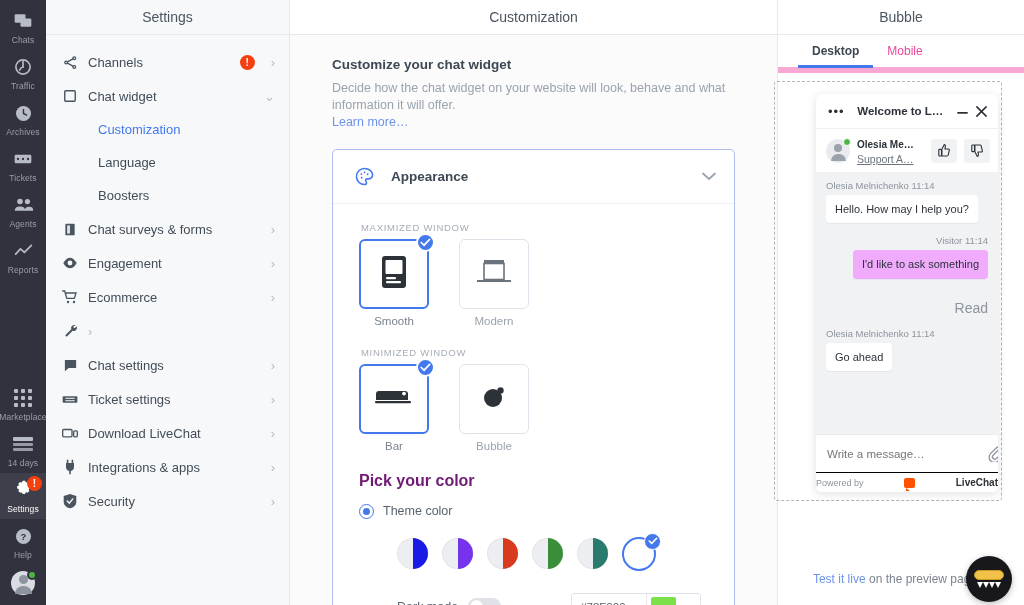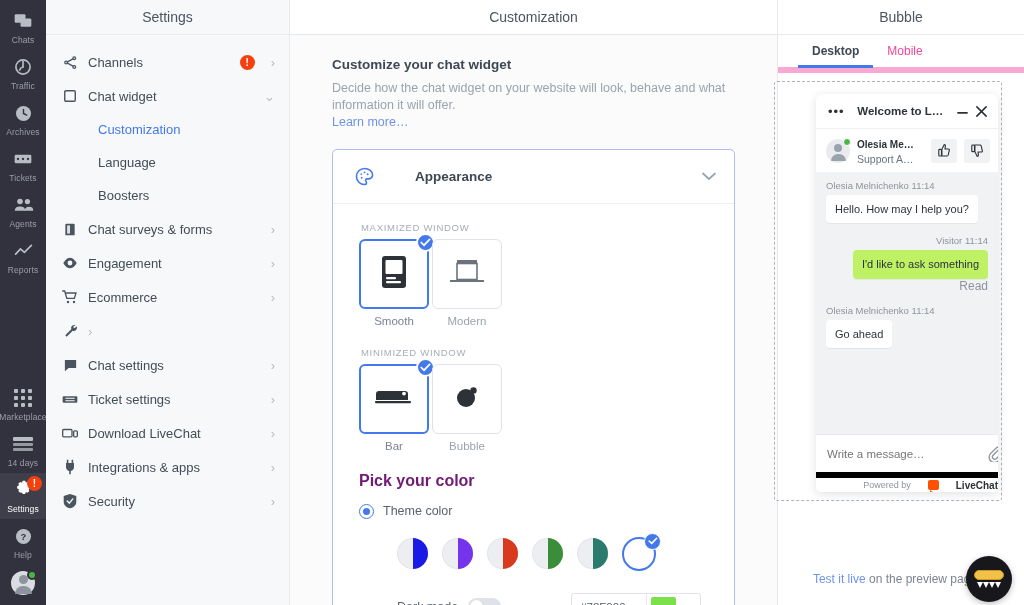--- a/index.html
+++ b/index.html
@@ -160,40 +160,39 @@
     background: #ffffff;
     border: 1px solid #aebef0;
     border-radius: 5px;
   }
   .card-head {
     height: 54px;
     display: flex; align-items: center;
     padding: 0 18px 0 20px;
     border-bottom: 1px solid #edeff3;
     cursor: pointer;
-    gap: 24px;
   }
   .card-head-ico {
     width: 22px; height: 22px; flex: 0 0 22px;
     color: #4379ec; margin-right: 16px;
     display: flex; align-items: center; justify-content: center;
   }
   .card-head-title {
     flex: 1 1 auto;
     font-size: 13.5px; font-weight: bold; color: #3d4853;
   }
   .card-head-chev { color: #9aa3ad; }
   .card-body { padding: 18px 26px 0 26px; }
 
   .group-label {
     font-size: 9.5px; color: #a6adb6;
     letter-spacing: .7px; text-transform: uppercase;
     margin: 0 0 6px 2px;
   }
-  .tiles { display: flex; gap: 3px; margin-bottom: 20px; }
+  .tiles { display: flex; gap: 30px; margin-bottom: 20px; }
   .tile { width: 70px; }
   .tile-box {
     position: relative;
     width: 70px; height: 70px;
     border-radius: 6px;
     background: #fff;
     border: 1px solid #dfe3e9;
     display: flex; align-items: center; justify-content: center;
     cursor: pointer;
   }
@@ -374,21 +373,21 @@
   }
   .w-av .h { position: absolute; top: 5px; left: 8px; width: 8px; height: 8px; border-radius: 50%; background: #9aa2ab; }
   .w-av .b { position: absolute; bottom: 2px; left: 4.5px; width: 15px; height: 7px; border-radius: 8px 8px 0 0; background: #9aa2ab; }
   .w-av .d {
     position: absolute; top: -1px; right: -1px;
     width: 8px; height: 8px; border-radius: 50%;
     background: #4bb543; border: 1.5px solid #fff;
   }
   .w-names { flex: 1 1 auto; min-width: 0; }
   .w-name { font-size: 10px; font-weight: bold; color: #2c3238; white-space: nowrap; overflow: hidden; }
-  .w-role { font-size: 10.5px; color: #6b737c; white-space: nowrap; overflow: hidden; }
+  .w-role { font-size: 10.5px; color: #6b737c; white-space: nowrap; overflow: hidden; text-decoration: underline; }
   .w-rate {
     width: 26px; height: 24px; border-radius: 3px;
     background: #f1f2f4;
     display: flex; align-items: center; justify-content: center;
     cursor: pointer; flex: 0 0 26px;
   }
   .w-body {
     flex: 1 1 auto; padding: 8px 10px 6px 10px;
     background: #f1f2f4; overflow: hidden;
   }
@@ -398,40 +397,40 @@
   .bub {
     display: inline-block;
     background: #fff; color: #2c3238;
     font-size: 11px; line-height: 1.3;
     padding: 7px 9px; border-radius: 4px;
     max-width: 158px;
     box-shadow: 0 1px 1px rgba(32,40,55,.06);
   }
   .msg.out { text-align: right; }
   .bub.out { color: #2c3238; font-weight: normal; }
-  .msg-read { font-size: 12px; color: #8d949e; text-align: right; margin-top: 0; }
+  .msg-read { font-size: 14px; color: #8d949e; text-align: right; margin-top: 21px; }
   .w-input {
     background: #fff;
     height: 38px; flex: 0 0 38px;
     display: flex; align-items: center;
     padding: 0 9px 0 11px; gap: 7px;
     border-top: 1px solid #e9ebee;
   }
   .w-input input {
     flex: 1 1 auto; border: 0; outline: 0;
     font-family: "Liberation Sans", sans-serif;
     font-size: 11.5px; color: #6b737c;
     background: transparent;
   }
   .w-clip, .w-send { color: #8d949e; cursor: pointer; display: flex; }
   .w-foot {
     background: #fff; height: 20px; flex: 0 0 20px;
-    display: flex; align-items: center; justify-content: flex-end;
+    display: flex; align-items: center; justify-content: space-between;
     gap: 17px; font-size: 9px; color: #8d949e;
-    border-top: 6px solid #000000;
+    border-top: 1px solid #000000;
   }
   .lc-mark {
     width: 11px; height: 10px; border-radius: 2px;
     background: #ff5100; position: relative; display: inline-block;
   }
   .lc-mark:after {
     content: ""; position: absolute; left: 2px; bottom: -3px;
     border-left: 4px solid #ff5100;
     border-top: 3px solid transparent;
   }
@@ -948,21 +947,21 @@
               <span>11:14</span>
             </div>
             <span class="bub">Hello. How may I help you?</span>
           </div>
 
           <div class="msg out">
             <div class="msg-meta r">
               <span>Visitor</span>
               <span>11:14</span>
             </div>
-            <span class="bub out" style="background:#bef264">I'd like to ask something</span>
+            <span class="bub out" style="background:#f0abfc">I'd like to ask something</span>
             <div class="msg-read">Read</div>
           </div>
 
           <div class="msg">
             <div class="msg-meta">
               <span>Olesia Melnichenko</span>
               <span>11:14</span>
             </div>
             <span class="bub">Go ahead</span>
           </div>

